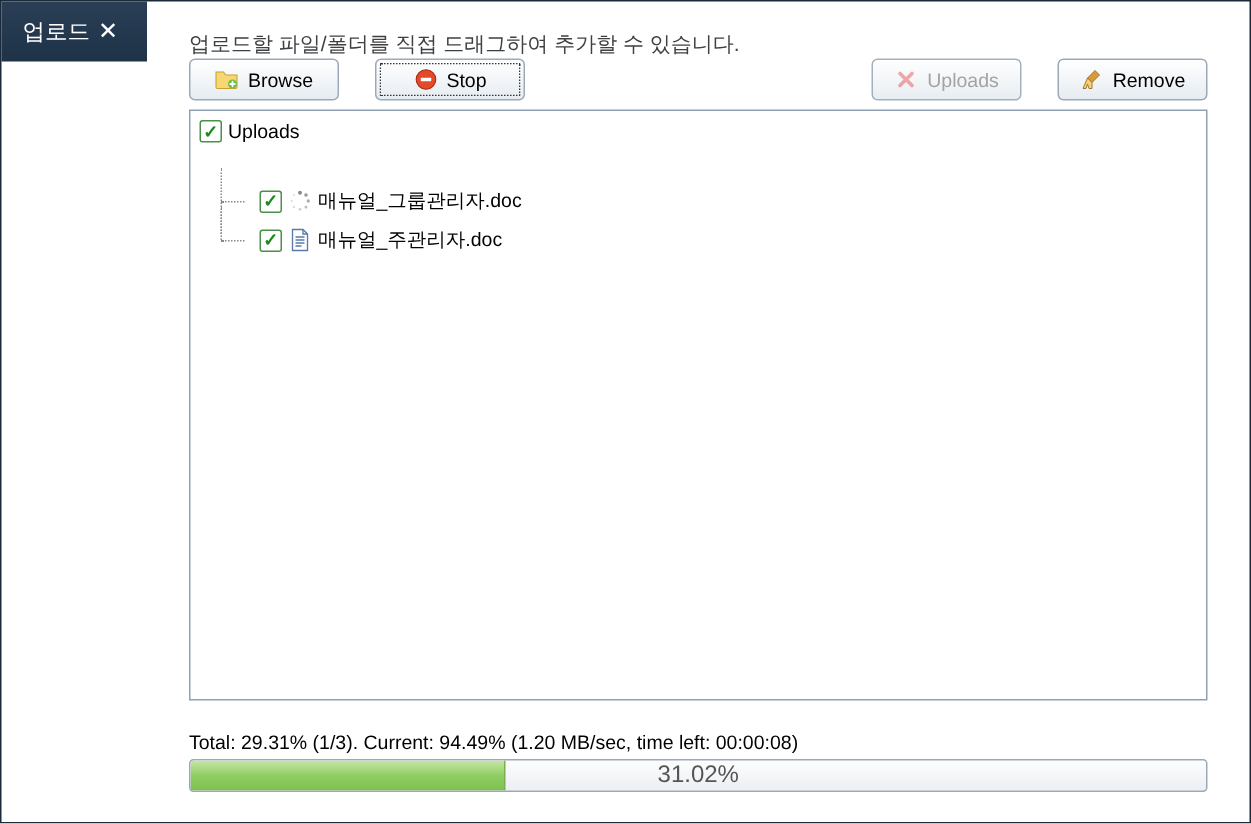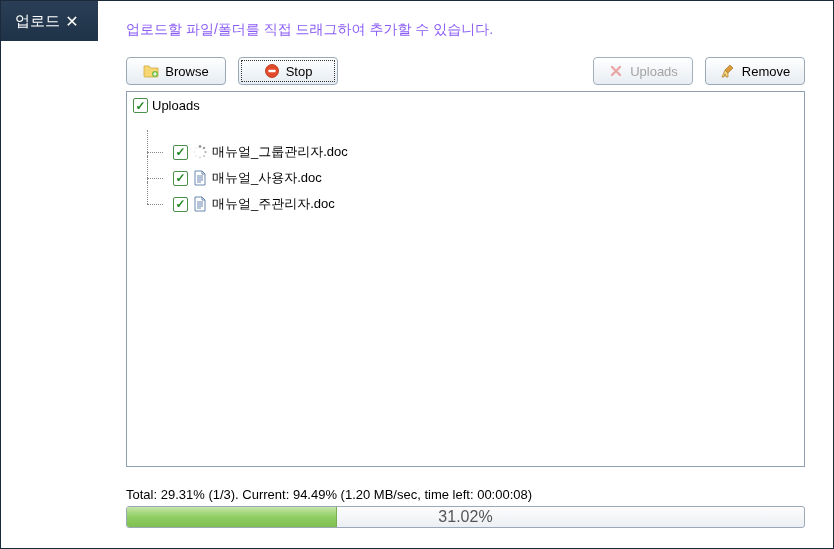--- a/index.html
+++ b/index.html
@@ -36,27 +36,26 @@
   color: #fff;
 }
 .content {
   flex: 1;
   padding: 20px 28px;
   display: flex;
   flex-direction: column;
 }
 .instruction {
   font-size: 14px;
-  color: #8b5cf6;
-  margin-bottom: 18px;
+  color: #404040;
 }
 .toolbar {
   display: flex;
   align-items: center;
-  gap: 12px;
+  gap: 24px;
   margin-bottom: 6px;
 }
 .toolbar-spacer { flex: 1; }
 .btn {
   height: 28px;
   min-width: 100px;
   padding: 0 12px;
   border: 1px solid #9aa8b8;
   border-radius: 4px;
   background: linear-gradient(to bottom, #ffffff, #e6ecf2);
@@ -263,32 +262,20 @@
                 <circle cx="8" cy="13.5" r="0.9" opacity="0.4"></circle>
                 <circle cx="4" cy="12" r="0.8" opacity="0.3"></circle>
                 <circle cx="2.5" cy="8" r="0.8" opacity="0.25"></circle>
                 <circle cx="4" cy="4" r="0.8" opacity="0.2"></circle>
               </g>
             </svg>
           </span>
           <span>매뉴얼_그룹관리자.doc</span>
         </div>
 
-        <div class="tree-item">
-          <span class="tree-connector"></span>
-          <span class="chk checked"></span>
-          <span class="file-icon">
-            <svg viewBox="0 0 16 16" width="16" height="16">
-              <path d="M3 1 h7 l3 3 v11 H3 Z" fill="#fff" stroke="#5a7aa8" stroke-width="0.9"></path>
-              <path d="M10 1 v3 h3" fill="none" stroke="#5a7aa8" stroke-width="0.9"></path>
-              <path d="M5 6 h6 M5 8 h6 M5 10 h6 M5 12 h4" stroke="#5a7aa8" stroke-width="0.9"></path>
-            </svg>
-          </span>
-          <span>매뉴얼_사용자.doc</span>
-        </div>
 
         <div class="tree-item last">
           <span class="tree-connector"></span>
           <span class="chk checked"></span>
           <span class="file-icon">
             <svg viewBox="0 0 16 16" width="16" height="16">
               <path d="M3 1 h7 l3 3 v11 H3 Z" fill="#fff" stroke="#5a7aa8" stroke-width="0.9"></path>
               <path d="M10 1 v3 h3" fill="none" stroke="#5a7aa8" stroke-width="0.9"></path>
               <path d="M5 6 h6 M5 8 h6 M5 10 h6 M5 12 h4" stroke="#5a7aa8" stroke-width="0.9"></path>
             </svg>

